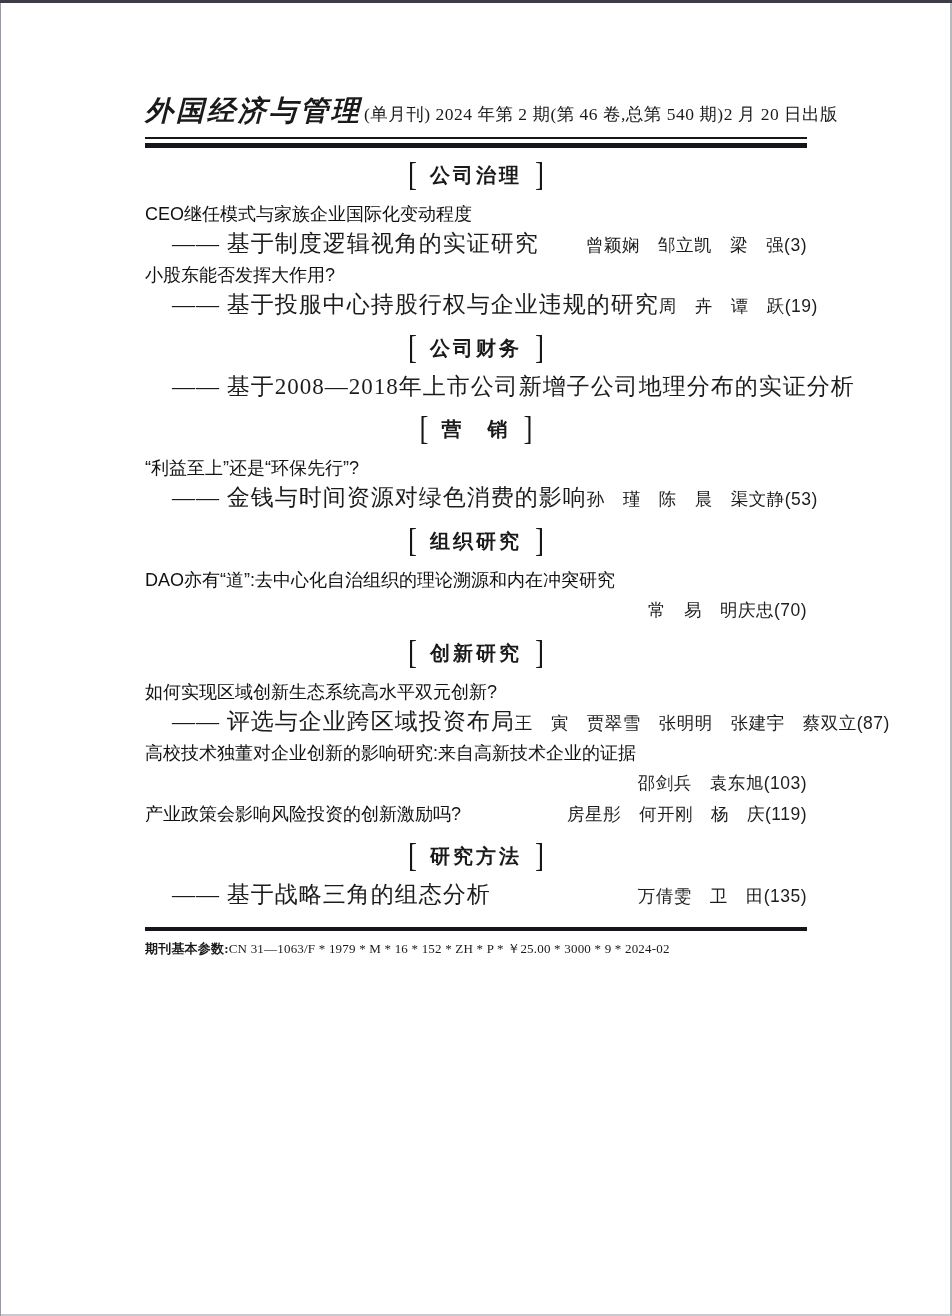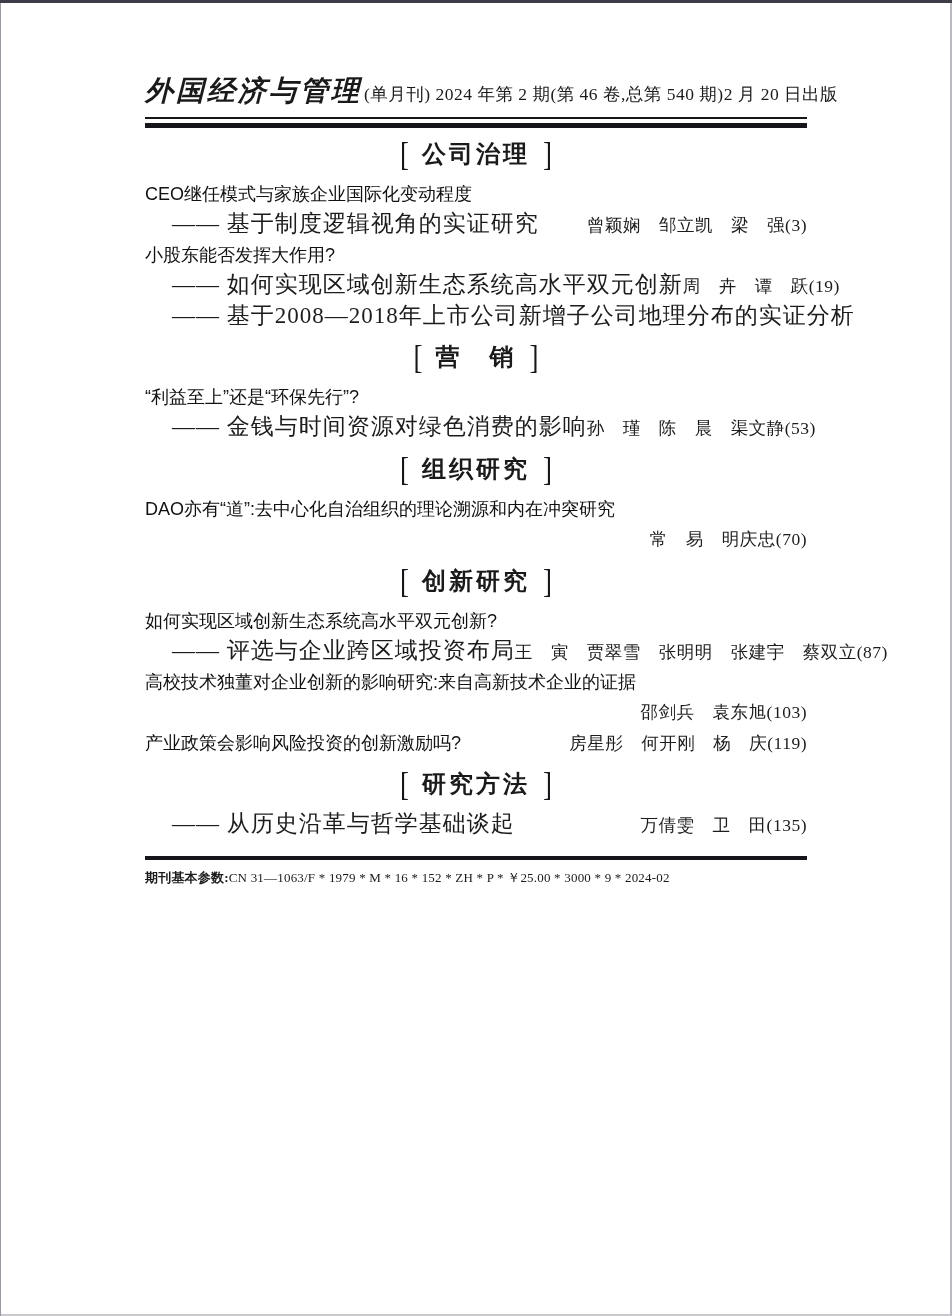--- a/index.html
+++ b/index.html
@@ -18,22 +18,22 @@
     inset: 0;
     box-shadow:
       inset 0 3px 0 #3d3d47,
       inset 1px 0 0 #9a9aa2,
       inset -2px 0 0 #b9b9c0,
       inset 0 -2px 0 #c8c8cd;
     pointer-events: none;
   }
   .content {
     width: 662px;
-    margin: 12px auto;
-    padding-top: 60px;
+    margin: 0 auto;
+    padding-top: 92px;
   }
   
   .masthead {
     display: flex;
     align-items: baseline;
     white-space: nowrap;
   }
   .jname {
     font-family: "Liberation Serif", serif;
     font-style: italic;
@@ -74,21 +74,21 @@
     font-size: 27px;
     transform: scaleY(1.25);
     position: relative;
     top: 1px;
     margin: 0 13px;
     color: #15151a;
   }
   .section-label {
     font-family: Liberation Mono, monospace;
     font-weight: 700;
-    font-size: 24px;
+    font-size: 20px;
     letter-spacing: 3px;
   }
 
   
   .t-row {
     line-height: 30px;
     font-family: "Liberation Sans", sans-serif;
     font-size: 18px;
     color: #111;
     white-space: nowrap;
@@ -106,21 +106,21 @@
     align-items: baseline;
     white-space: nowrap;
   }
   .sub {
     font-family: "Liberation Serif", serif;
     font-size: 23px;
     color: #1c1c1c;
     letter-spacing: 1px;
   }
   .auth {
-    font-family: Liberation Serif, serif;
+    font-family: Liberation Sans, sans-serif;
     font-size: 17.5px;
     color: #1c1c1c;
     letter-spacing: 0.5px;
     text-align: center;
   }
   .a-row {
     line-height: 30px;
     text-align: right;
     white-space: nowrap;
   }
@@ -159,24 +159,27 @@
   </div>
   <div class="s-row">
     <span class="sub">—— 基于制度逻辑视角的实证研究</span>
     <span class="auth">曾颖娴　邹立凯　梁　强(3)</span>
   </div>
 
   <div class="t-row">
     <span>小股东能否发挥大作用?</span>
   </div>
   <div class="s-row">
-    <span class="sub">—— 如何实现区域创新生态系统高水平双元创新</span>
+    <span class="sub">—— 基于投服中心持股行权与企业违规的研究</span>
     <span class="auth">周　卉　谭　跃(19)</span>
   </div>
 
+  <div class="section-row">
+    <span class="bracket">[</span><span class="section-label">公司财务</span><span class="bracket">]</span>
+  </div>
 
   <div class="s-row">
     <span class="sub">—— 基于2008—2018年上市公司新增子公司地理分布的实证分析</span>
   </div>
 
   <div class="section-row">
     <span class="bracket">[</span><span class="section-label">营　销</span><span class="bracket">]</span>
   </div>
 
   <div class="t-row">
@@ -220,21 +223,21 @@
   <div class="t-row with-auth">
     <span>产业政策会影响风险投资的创新激励吗?</span>
     <span class="auth">房星彤　何开刚　杨　庆(119)</span>
   </div>
 
   <div class="section-row">
     <span class="bracket">[</span><span class="section-label">研究方法</span><span class="bracket">]</span>
   </div>
 
   <div class="s-row">
-    <span class="sub">—— 从历史沿革与哲学基础谈起</span>
+    <span class="sub">—— 基于战略三角的组态分析</span>
     <span class="auth">万倩雯　卫　田(135)</span>
   </div>
 
   <div class="footer-rule"></div>
   <div class="footer-line">
     <span class="footer-label">期刊基本参数:</span><span>CN 31—1063/F * 1979 * M * 16 * 152 * ZH * P * ￥25.00 * 3000 * 9 * 2024-02</span>
   </div>
 
 </div>
 

